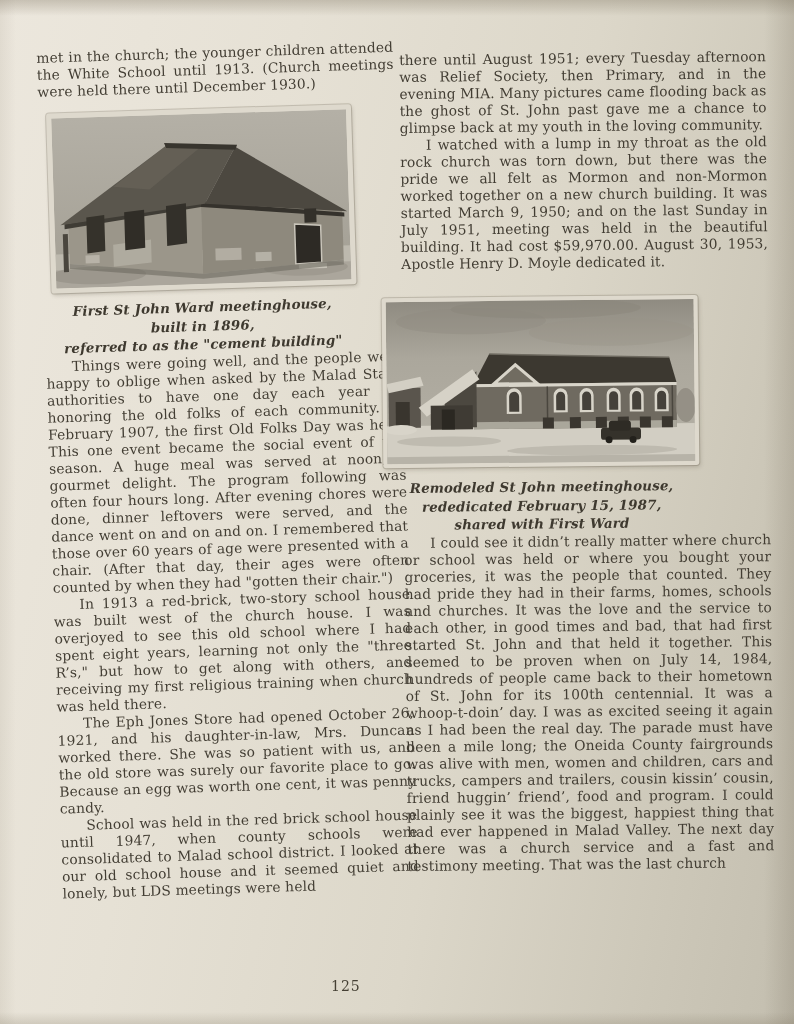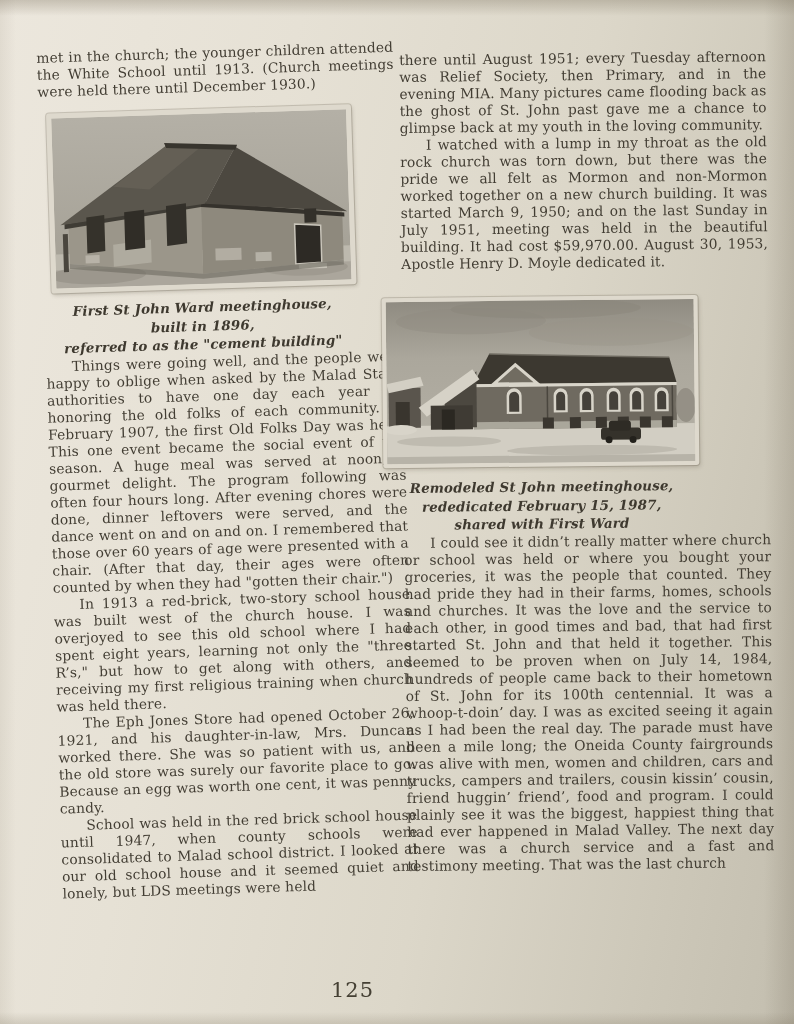--- a/index.html
+++ b/index.html
@@ -48,21 +48,21 @@
   .frame-2 { margin: 25px 0 0 -20px; width: 308px; padding: 4px; }
   .caption {
     font-weight: bold; font-style: italic;
     font-size: 13.4px; line-height: 18.5px;
     text-align: center; color: #3e392f;
   }
   .caption-1 { width: 312px; margin: 9px 0 0 2px; }
   .caption-2 { width: 318px; margin: 11px 0 0 -21px; }
   .page-number {
     position: absolute; left: 331px; top: 978px;
-    font-size: 21px; color: #454034; letter-spacing: 1px;
+    font-size: 14px; color: #454034; letter-spacing: 1px;
   }
 </style>
 </head>
 <body>
 
 <div class="page">
 
   <div class="col col-left">
     <p class="body-text">met in the church; the younger children attended the White School until 1913. (Church meetings were held there until December 1930.)</p>
 

